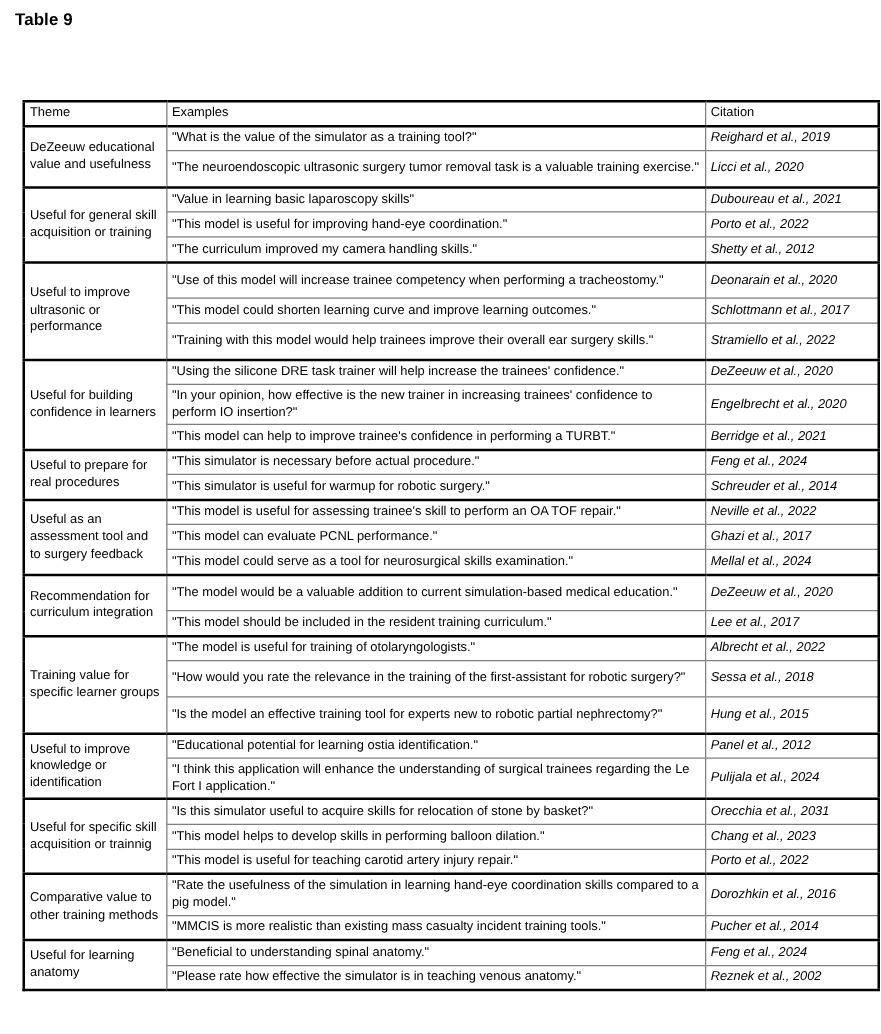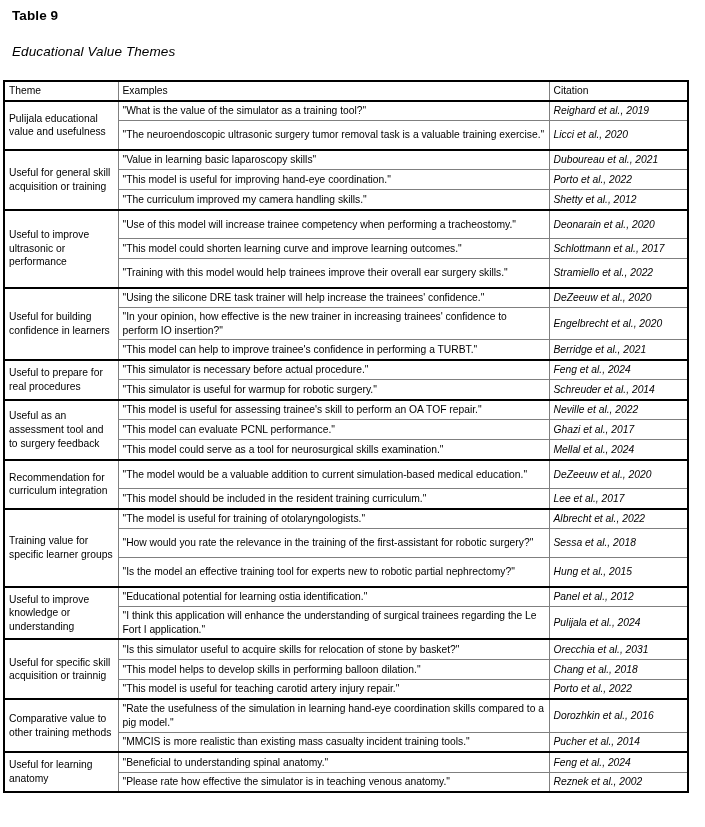--- a/index.html
+++ b/index.html
@@ -32,21 +32,21 @@
   .table-caption {
     position: absolute;
     left: 12px;
     top: 44px;
     font-size: 13.5px;
     font-style: italic;
     letter-spacing: 0.1px;
   }
   table.data-table {
     position: absolute;
-    left: 3px;
+    left: 18px;
     top: 80px;
     width: 684px;
     border-collapse: collapse;
     table-layout: fixed;
     font-size: 10.3px;
     line-height: 1.32;
   }
   table.data-table td, table.data-table th {
     border: 1px solid #7f7f7f;
     padding: 2px 4px 2px 4px;
@@ -99,38 +99,37 @@
   th.h-citation { border-right: 2px solid #000000; padding-left: 5px; }
   .r1 { height: 20px; }
   .r2 { height: 29px; }
 </style>
 </head>
 <body>
 
 <div class="page">
 
   <div class="table-number">Table 9</div>
-  <div class="table-caption">Educational Value Themes</div>
 
   <table class="data-table">
     <colgroup>
       <col class="c-theme">
       <col class="c-example">
       <col class="c-citation">
     </colgroup>
     <thead>
       <tr>
         <th class="h-theme">Theme</th>
         <th>Examples</th>
         <th class="h-citation">Citation</th>
       </tr>
     </thead>
     <tbody id="table-body">
         <tr class="r1 group-start">
-          <td class="theme" rowspan="2">Pulijala educational value and usefulness</td>
+          <td class="theme" rowspan="2">DeZeeuw educational value and usefulness</td>
           <td class="example">"What is the value of the simulator as a training tool?"</td>
           <td class="citation">Reighard et al., 2019</td>
         </tr>
         <tr class="r2 group-end">
           <td class="example">"The neuroendoscopic ultrasonic surgery tumor removal task is a valuable training exercise."</td>
           <td class="citation">Licci et al., 2020</td>
         </tr>
         <tr class="r1 group-start">
           <td class="theme" rowspan="3">Useful for general skill acquisition or training</td>
           <td class="example">"Value in learning basic laparoscopy skills"</td>
@@ -208,36 +207,36 @@
         </tr>
         <tr class="r2">
           <td class="example">"How would you rate the relevance in the training of the first-assistant for robotic surgery?"</td>
           <td class="citation">Sessa et al., 2018</td>
         </tr>
         <tr class="r2 group-end">
           <td class="example">"Is the model an effective training tool for experts new to robotic partial nephrectomy?"</td>
           <td class="citation">Hung et al., 2015</td>
         </tr>
         <tr class="r1 group-start">
-          <td class="theme" rowspan="2">Useful to improve knowledge or understanding</td>
+          <td class="theme" rowspan="2">Useful to improve knowledge or identification</td>
           <td class="example">"Educational potential for learning ostia identification."</td>
           <td class="citation">Panel et al., 2012</td>
         </tr>
         <tr class="r2 group-end">
           <td class="example">"I think this application will enhance the understanding of surgical trainees regarding the Le Fort I application."</td>
           <td class="citation">Pulijala et al., 2024</td>
         </tr>
         <tr class="r1 group-start">
           <td class="theme" rowspan="3">Useful for specific skill acquisition or trainnig</td>
           <td class="example">"Is this simulator useful to acquire skills for relocation of stone by basket?"</td>
           <td class="citation">Orecchia et al., 2031</td>
         </tr>
         <tr class="r1">
           <td class="example">"This model helps to develop skills in performing balloon dilation."</td>
-          <td class="citation">Chang et al., 2018</td>
+          <td class="citation">Chang et al., 2023</td>
         </tr>
         <tr class="r1 group-end">
           <td class="example">"This model is useful for teaching carotid artery injury repair."</td>
           <td class="citation">Porto et al., 2022</td>
         </tr>
         <tr class="r2 group-start">
           <td class="theme" rowspan="2">Comparative value to other training methods</td>
           <td class="example">"Rate the usefulness of the simulation in learning hand-eye coordination skills compared to a pig model."</td>
           <td class="citation">Dorozhkin et al., 2016</td>
         </tr>

